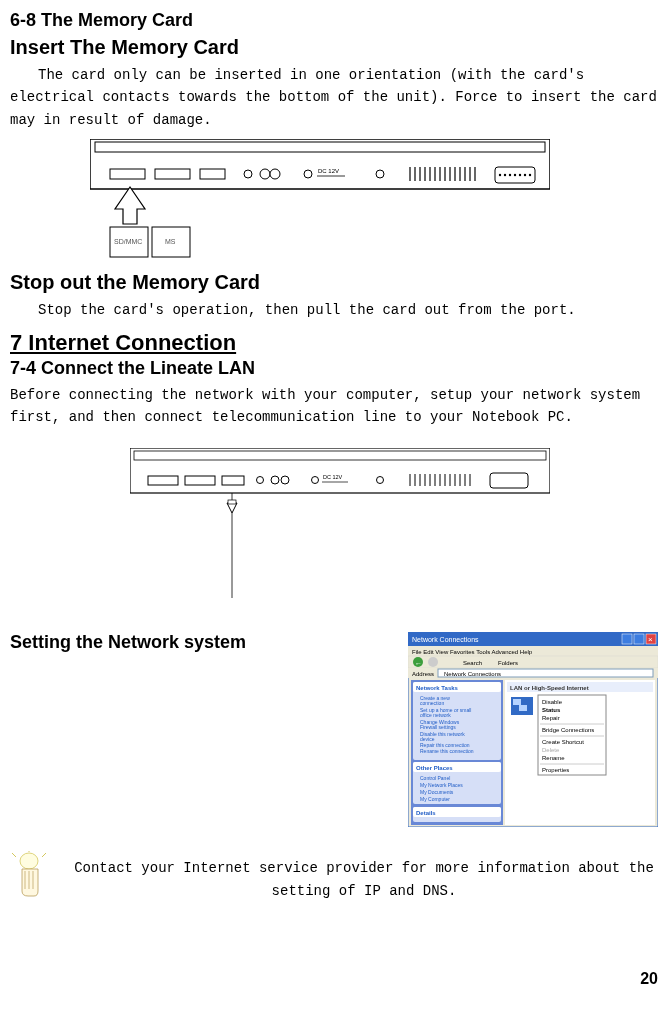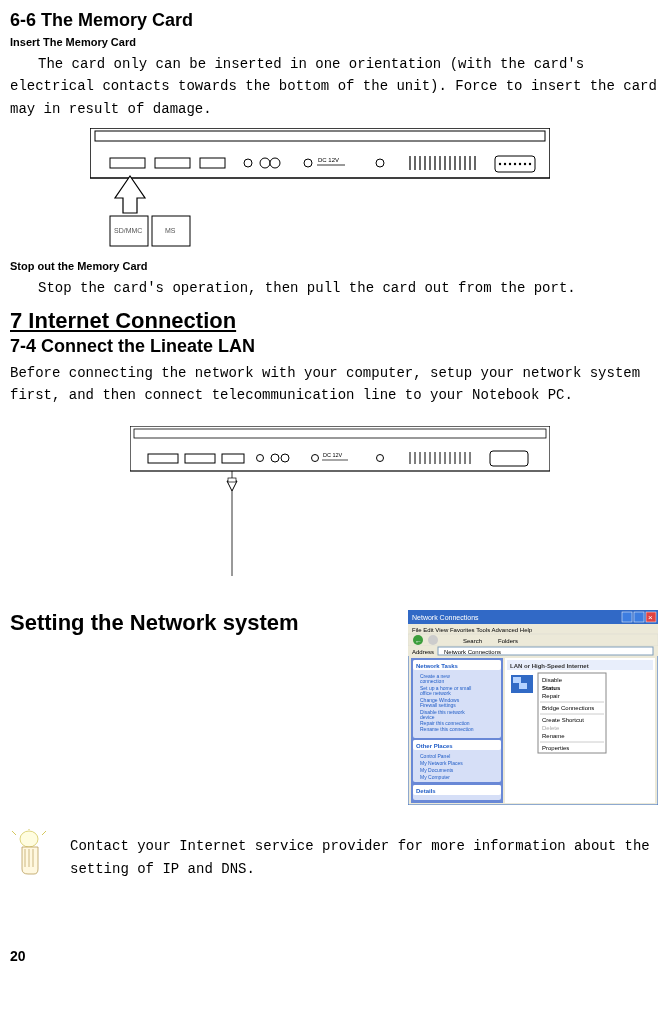--- a/index.html
+++ b/index.html
@@ -15,21 +15,21 @@
       padding: 10px 10px 20px 10px;
       color: #000;
     }
     .section-title {
       font-weight: bold;
       font-size: 18px;
       margin-bottom: 5px;
     }
     .sub-title {
       font-weight: bold;
-      font-size: 11px;
+      font-size: 20px;
       margin-bottom: 5px;
     }
     .body-text {
       font-size: 14px;
       line-height: 1.6;
       margin-bottom: 8px;
       font-family: Liberation Mono, monospace;
     }
     .indent {
       text-indent: 28px;
@@ -56,36 +56,37 @@
       flex: 1;
     }
     .row-layout .img-col {
       width: 250px;
     }
     .note-row {
       display: flex;
       align-items: flex-start;
       gap: 25px;
       margin-top: 20px;
+      text-align: center;
     }
     .note-icon {
       width: 35px;
       flex-shrink: 0;
     }
     .page-num {
-      text-align: left;
-      font-weight: bold;
-      font-size: 14px;
+      text-align: right;
+      font-weight: bold;
+      font-size: 16px;
       margin-top: 60px;
     }
   </style>
 </head>
 <body>
 
-<div class="section-title">6-6 The Memory Card</div>
+<div class="section-title">6-8 The Memory Card</div>
 <div class="sub-title">Insert The Memory Card</div>
 <div class="body-text indent">The card only can be inserted in one orientation (with the card's electrical contacts towards the bottom of the unit). Force to insert the card may in result of damage.</div>
 
 <div class="diagram-box">
   <svg width="460" height="120" viewBox="0 0 460 120">
     <rect x="0" y="0" width="460" height="50" fill="#fff" stroke="#000" stroke-width="1.5"></rect>
     <rect x="5" y="3" width="450" height="10" fill="#fff" stroke="#000" stroke-width="1"></rect>
     <rect x="20" y="30" width="35" height="10" fill="#fff" stroke="#000" stroke-width="1"></rect>
     <rect x="65" y="30" width="35" height="10" fill="#fff" stroke="#000" stroke-width="1"></rect>
     <rect x="110" y="30" width="25" height="10" fill="#fff" stroke="#000" stroke-width="1"></rect>
@@ -170,21 +171,21 @@
 
     <line x1="102" y1="45" x2="102" y2="57" stroke="#000" stroke-width="0.8"></line>
     <polygon points="102,65 97,55 107,55" fill="#fff" stroke="#000"></polygon>
     <line x1="102" y1="65" x2="102" y2="150" stroke="#000" stroke-width="0.8"></line>
     <rect x="98" y="52" width="8" height="4" fill="#fff" stroke="#000" stroke-width="0.7"></rect>
   </svg>
 </div>
 
 <div class="row-layout">
   <div class="text-col">
-    <div class="sub-title" style="font-size:22px;">Setting the Network system</div>
+    <div class="sub-title" style="font-size:18px;">Setting the Network system</div>
   </div>
   <div class="img-col">
     <svg width="250" height="195" viewBox="0 0 250 195">
 
       <rect x="0" y="0" width="250" height="195" fill="#ece9d8" stroke="#3169c6"></rect>
 
       <rect x="0" y="0" width="250" height="14" fill="#3169c6"></rect>
       <text x="4" y="10" font-size="7" fill="#fff">Network Connections</text>
       <rect x="238" y="2" width="10" height="10" fill="#e04343" stroke="#fff" stroke-width="0.5"></rect>
       <text x="240" y="10" font-size="8" fill="#fff">×</text>

